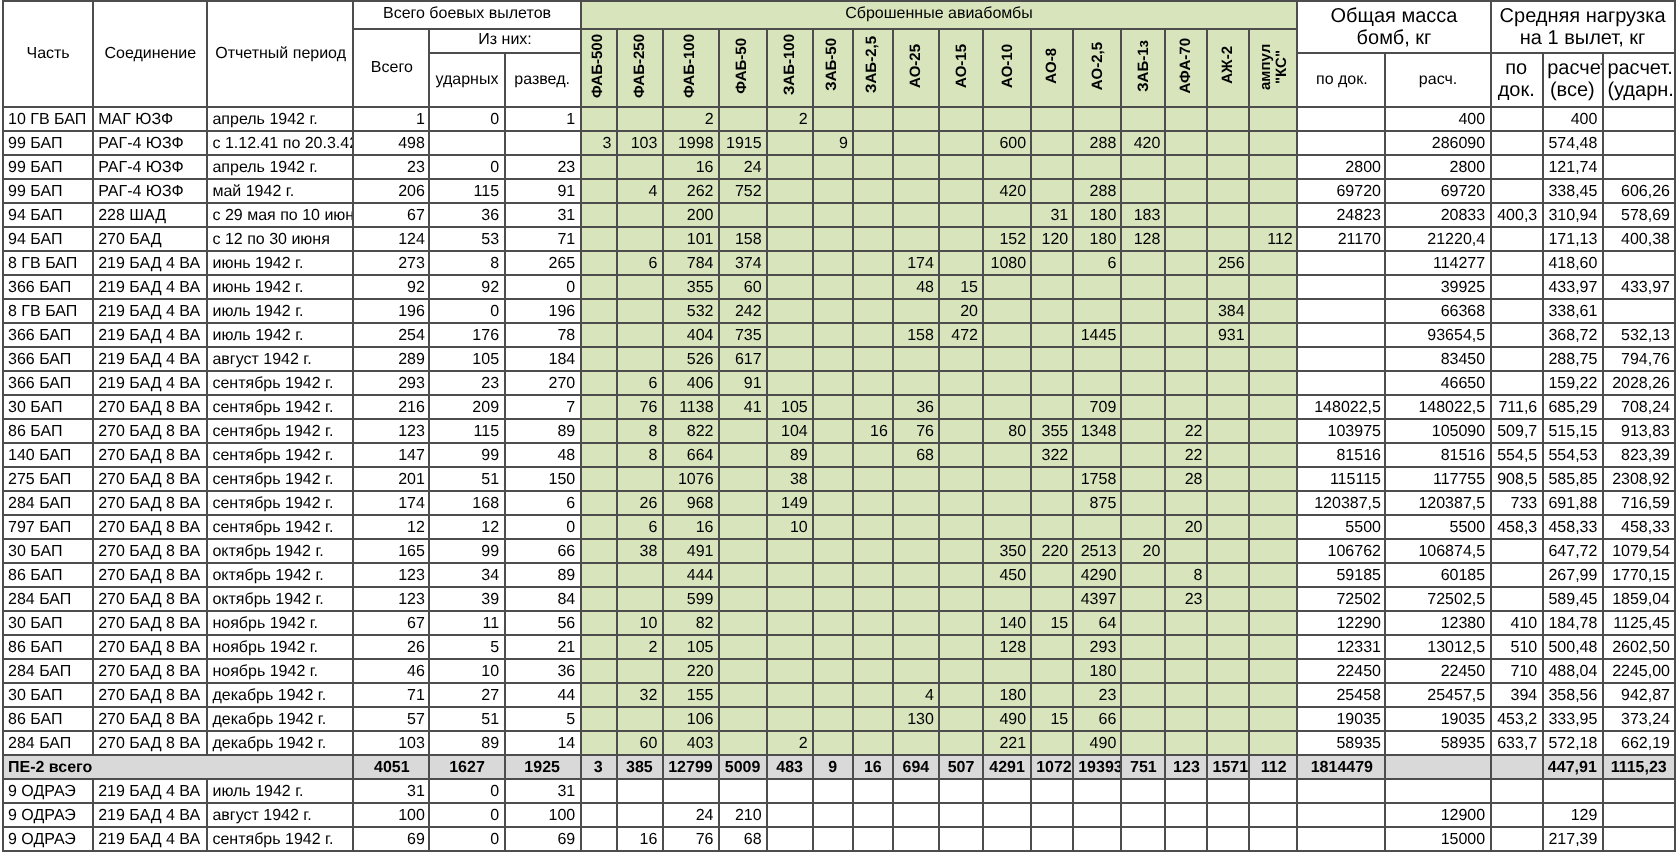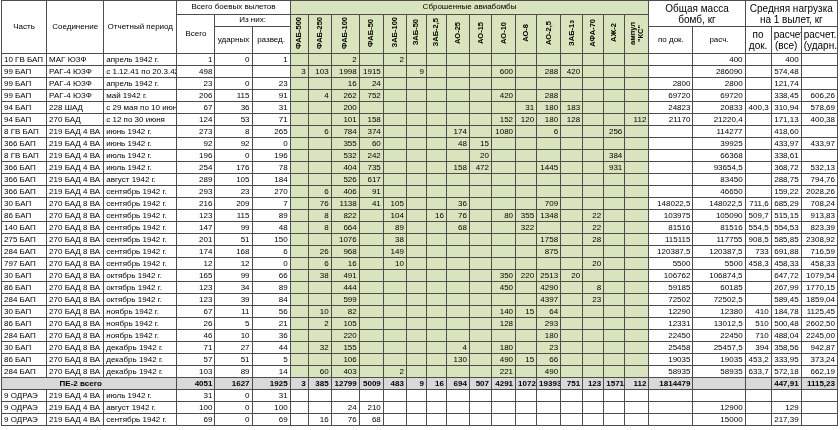--- a/index.html
+++ b/index.html
@@ -11,22 +11,22 @@
   td{height:11px;line-height:11px;white-space:nowrap;}
   th{font-weight:normal;text-align:center;vertical-align:middle;white-space:normal;line-height:1.1;background:#fff;}
   tr.hA th{height:13px;}
   tr.hB th{height:11px;margin-top:48px;}
   tr.hC th{height:26px;}
   .g{background:#d7e4bc;}
   th.vert{vertical-align:middle;padding:1px 0;}
   th.vert span{display:inline-block;writing-mode:vertical-rl;transform:rotate(180deg);font-weight:bold;font-size:7.5px;line-height:1.05;max-height:42px;white-space:normal;}
   td.num{text-align:right;}
   td.txt{text-align:left;}
-  tr.total td{background:#d9d9d9;font-weight:bold;}
-  tr.total td.lbl{text-align:center;padding-right:19px;}
+  tr.total td{background:#d9d9d9;font-weight:bold;text-align:center;}
+  tr.total td.lbl{text-align:left;padding-right:19px;}
   .small2{font-size:10px;}
 </style>
 </head>
 <body>
 
 <div class="wrap">
   <table>
     <colgroup id="cols">
         <col style="width: 45px;">
         <col style="width: 57px;">

